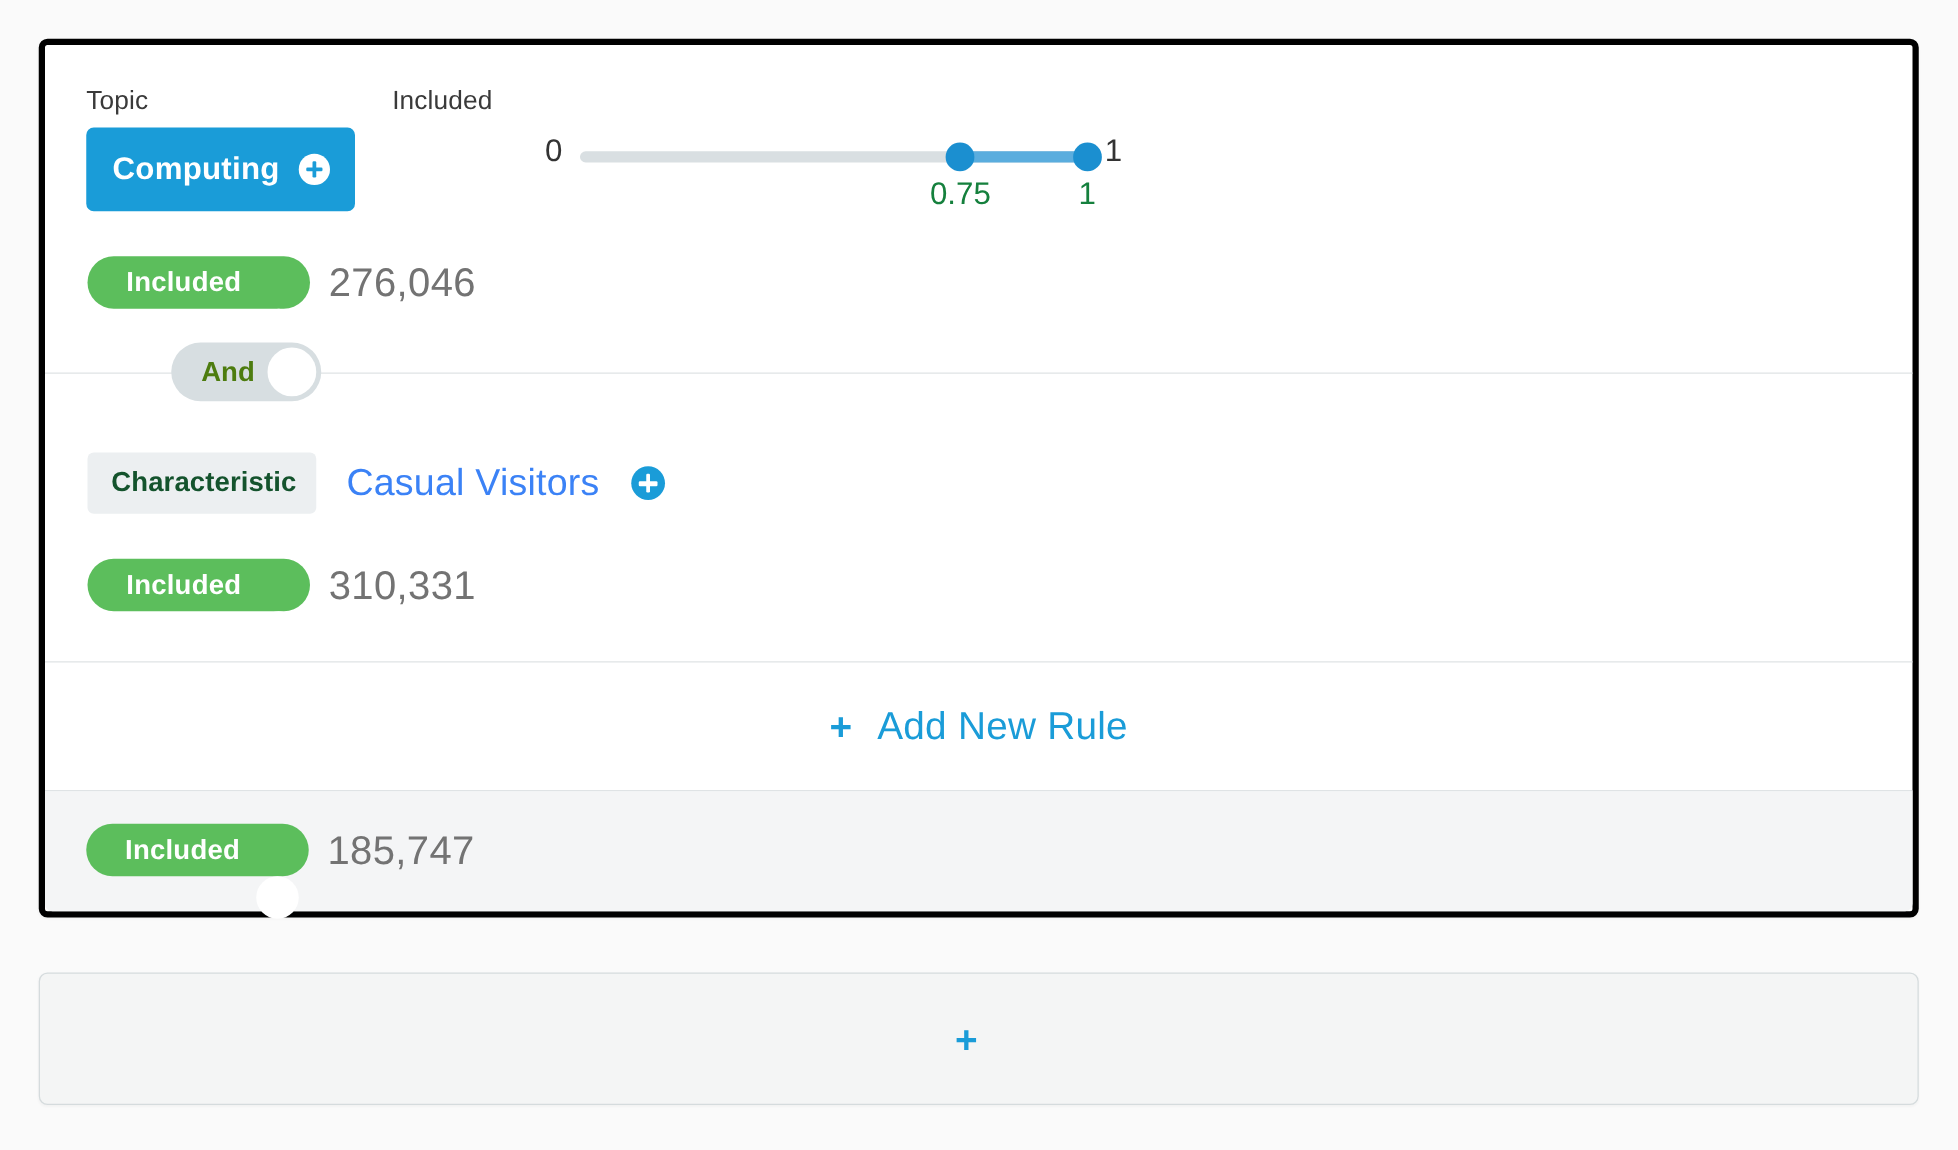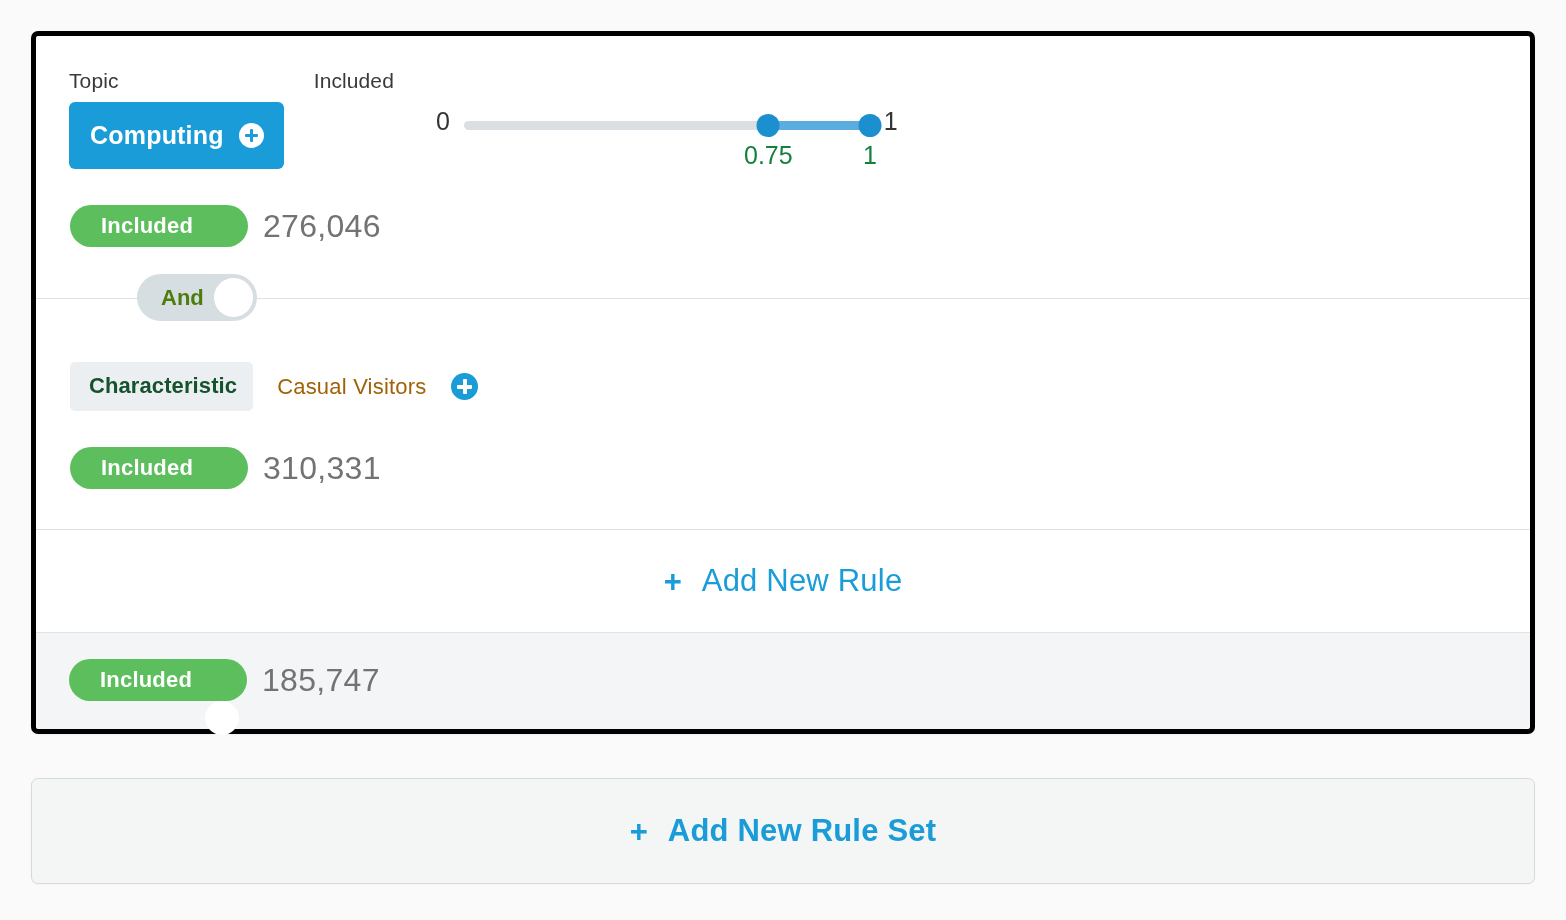--- a/index.html
+++ b/index.html
@@ -226,22 +226,22 @@
   .char-badge {
     background: #eceff1;
     color: #14532d;
     font-size: 22px;
     font-weight: bold;
     border-radius: 5px;
     padding: 11px 16px 12px 19px;
     letter-spacing: 0.1px;
   }
   .char-value {
-    font-size: 22px;
-    color: #a16207;
+    font-size: 30px;
+    color: #3b82f6;
     margin-left: 24px;
     letter-spacing: 0.2px;
   }
   .plus-circle-blue {
     width: 27px; height: 27px;
     border-radius: 50%;
     background: #1a9cd8;
     position: relative;
     margin-left: 25px;
     cursor: pointer;
@@ -408,16 +408,15 @@
           <span class="knob"></span>
         </div>
         <span class="toggle-count">185,747</span>
       </div>
     </div>
 
   </div>
 
   <div class="add-ruleset-card">
     <span class="plus-sign">+</span>
-    <span class="ar-label">Add New Rule Set</span>
   </div>
 
 </div>
 
 </body></html>

